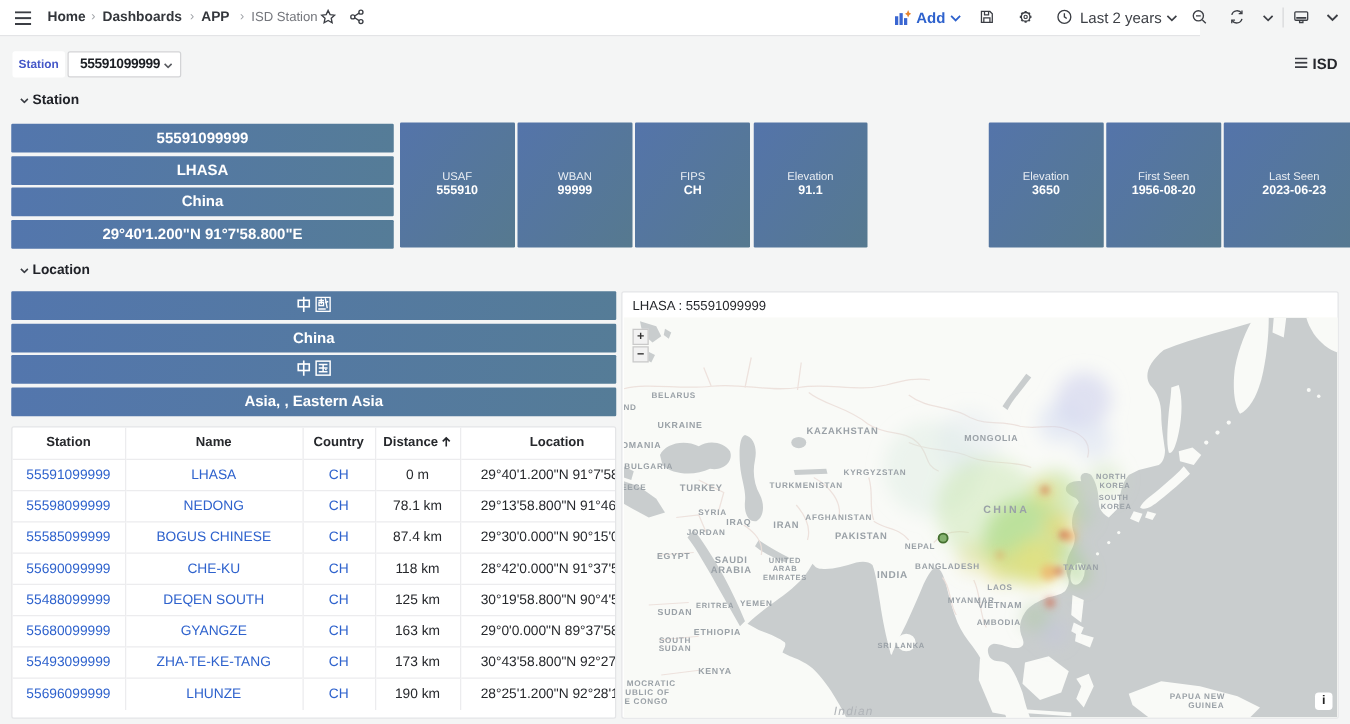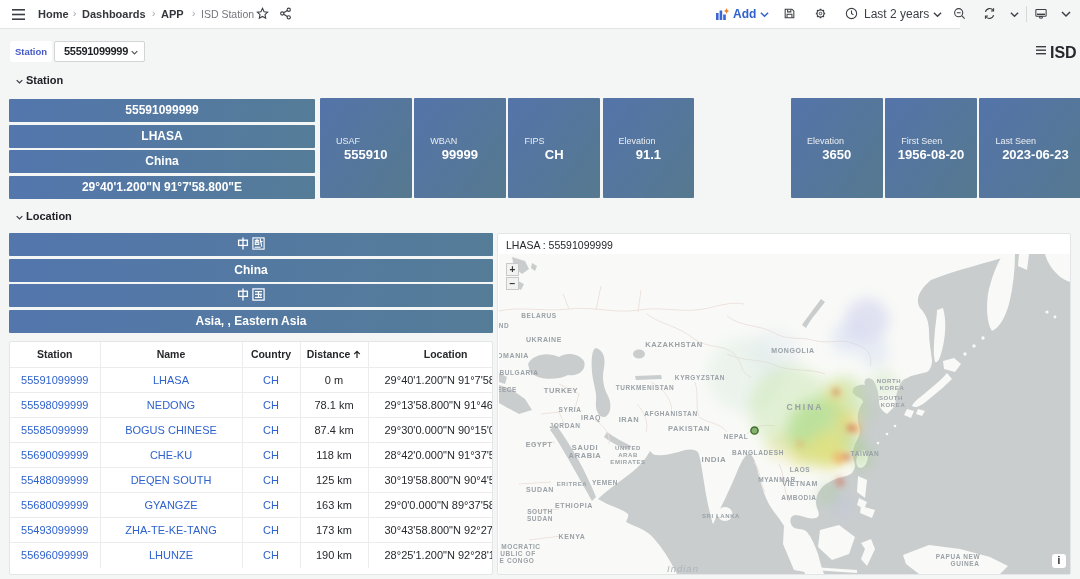--- a/index.html
+++ b/index.html
@@ -15,37 +15,37 @@
   .sep { position:absolute; top:0; height:28px; line-height:27px; font-size:10px; color:#9fa2a7; }
   .tbtxt { position:absolute; top:0; height:28px; line-height:28px; font-size:12px; color:#3d4046; }
   svg.icon { position:absolute; }
   
   #varlabel { position:absolute; left:10px; top:41px; width:42px; height:21px; background:#fff;
     border-radius:2px; font-size:9.5px; font-weight:bold; color:#4558c8;
     text-align:center; line-height:21px; }
   #varval { position:absolute; left:54px; top:41px; width:91px; height:21px; background:#fff;
     border:1px solid #d3d4d6; border-radius:2px; font-size:11px; color:#1b1e23; font-weight:bold; letter-spacing:-0.3px;
     text-align:left; padding-left:9px; line-height:19px; }
-  #isdbtn { position:absolute; left:1050px; top:44px; height:14px; font-size:16px; font-weight:bold; color:#26282d; }
+  #isdbtn { position:absolute; left:1050px; top:44px; height:14px; font-size:12px; font-weight:bold; color:#26282d; }
   
   .sechead { position:absolute; font-size:11px; font-weight:bold; color:#202228; }
   .sechead svg { margin-right:5px; }
   
   .gbar { position:absolute; left:9px; width:306px; height:23px;
     background:linear-gradient(100deg, #5376ad 0%, #557c97 100%);
     color:#fff; font-size:12px; font-weight:bold; text-align:center; line-height:23px; border-radius:1px; }
   .gbar2 { position:absolute; left:9px; width:484px; height:23px;
     background:linear-gradient(100deg, #5376ad 0%, #557c97 100%);
     color:#fff; font-size:12px; font-weight:bold; text-align:center; line-height:23px; border-radius:1px; }
   
   .stat { position:absolute; top:98px; width:91.5px; height:100px;
     background:linear-gradient(125deg, #5474aa 0%, #56798f 100%); border-radius:1px; }
-  .stat .lbl { position:absolute; left:16px; right:0; top:38px; text-align:left; font-size:9px;
+  .stat .lbl { position:absolute; left:0; right:0; top:38px; text-align:center; font-size:9px;
     color:rgba(255,255,255,0.88); }
-  .stat .val { position:absolute; left:0; right:0; top:49px; text-align:center; font-size:13px;
+  .stat .val { position:absolute; left:0; right:0; top:49px; text-align:center; font-size:10px;
     font-weight:bold; color:#fff; }
   
   #tablepanel { position:absolute; left:9px; top:341px; width:484px; height:234px; background:#fff;
     border:1px solid #e4e5e7; border-radius:2px; overflow:hidden; }
   table { border-collapse:collapse; table-layout:fixed; width:520px; }
   th { font-size:10.5px; font-weight:bold; color:#26282c; height:25px; text-align:center;
     border-right:1px solid #ececee; }
   td { font-size:11px; color:#26282c; height:25.1px; text-align:center;
     border-top:1px solid #ececee; border-right:1px solid #ececee; white-space:nowrap; overflow:hidden; }
   td.lnk { color:#2e62cd; }

